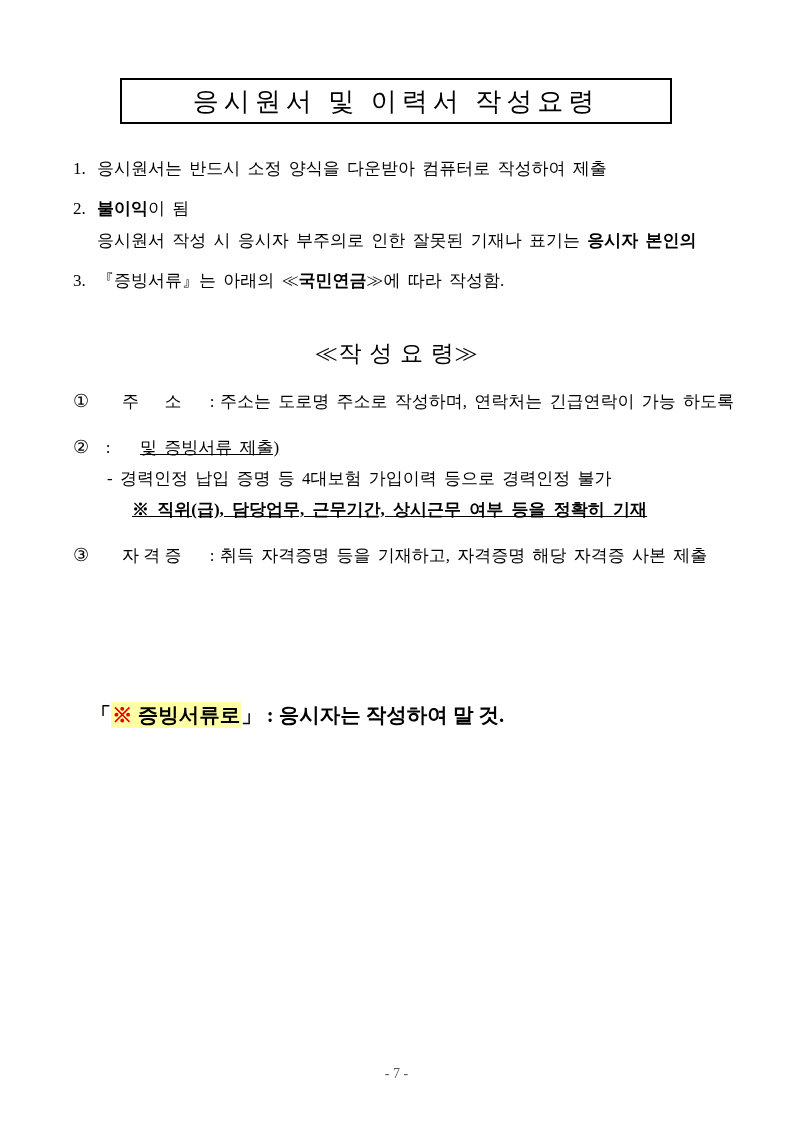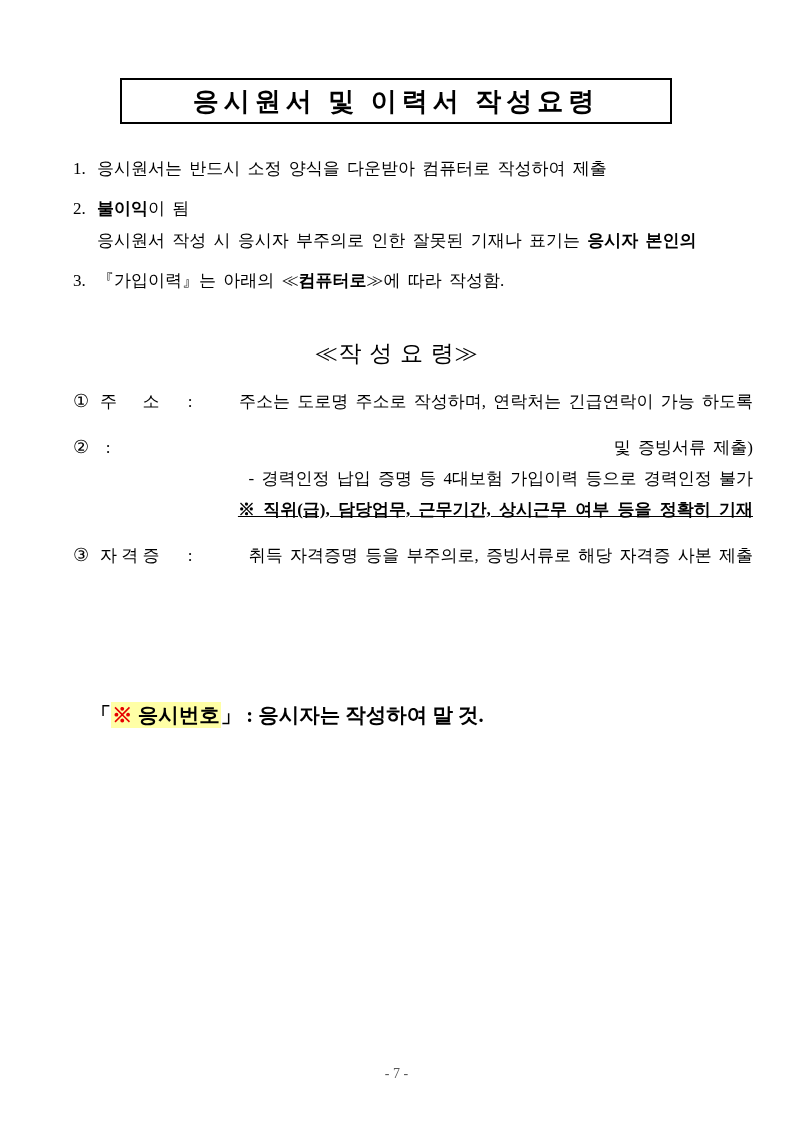--- a/index.html
+++ b/index.html
@@ -12,21 +12,21 @@
     overflow:hidden;
   }
   
   .title-box {
     position:absolute; left:120px; top:78px;
     width:548px; height:42px;
     border:2px solid #000;
     display:flex; align-items:center; justify-content:center;
   }
   .title-text {
-    font-size:26px; font-weight:bold; letter-spacing:5px; white-space:pre;
+    font-size:26px; font-weight:normal; letter-spacing:5px; white-space:pre;
   }
   
   .intro {
     position:absolute; left:73px; top:153px; right:50px;
     font-size:17px; line-height:32px;
   }
   .intro-item { display:flex; margin-top:8px; }
   .intro-item:first-child { margin-top:0; }
   .intro-num { width:24px; flex:0 0 auto; }
   .intro-text { flex:1; word-spacing:3px; }
@@ -38,27 +38,27 @@
     letter-spacing:1px; white-space:pre;
   }
   
   .guide {
     position:absolute; left:73px; top:386px; right:40px;
     font-size:17px; line-height:31px;
   }
   .guide-item { display:flex; margin-top:15px; }
   .guide-item:first-child { margin-top:0; }
   .g-marker { width:27px; flex:0 0 auto; font-size:18px; }
-  .g-label { width:82px; flex:0 0 auto; white-space:pre; }
+  .g-label { width:82px; flex:0 0 auto; white-space:pre;margin-left:22px; }
   .g-colon { width:16px; flex:0 0 auto; text-align:center; }
-  .g-content { flex:1; word-spacing:3px;text-align:right; }
+  .g-content { flex:1; word-spacing:3px; }
   .g-line { white-space:pre-wrap; }
-  .indent-plus { margin-left:14px; }
+  .indent-plus { margin-left:24px;text-decoration:underline; }
   .indent-minus { margin-left:-9px; }
-  .bold-underline { font-weight:bold; text-decoration:underline; margin-left:23px; word-spacing:4px; }
+  .bold-underline { font-weight:bold; text-decoration:underline; margin-left:16px; word-spacing:4px; }
   
   .notice {
     position:absolute; left:70px; top:678px; right:30px;
     font-size:20.5px; font-weight:bold; white-space:pre;
   }
   .notice .hl { padding:2px 1px; }
   
   .page-number {
     position:absolute; left:0; top:1066px; width:100%;
     text-align:center; font-size:14px; color:#575757;
@@ -88,21 +88,21 @@
       <span class="intro-num">2.</span>
       <div class="intro-text">
         <div><span class="b">불이익</span><span>이 됨</span></div>
         <div><span>응시원서 작성 시 응시자 부주의로 인한 잘못된 기재나 표기는 </span><span class="b">응시자 본인의</span></div>
       </div>
     </div>
 
     <div class="intro-item">
       <span class="intro-num">3.</span>
       <div class="intro-text">
-        <span>『가입이력』는 아래의 ≪</span><span class="b">컴퓨터로</span><span>≫에 따라 작성함.</span>
+        <span>『증빙서류』는 아래의 ≪</span><span class="b">국민연금</span><span>≫에 따라 작성함.</span>
       </div>
     </div>
 
   </div>
 
   <div class="section-heading">≪작 성 요 령≫</div>
 
   <div class="guide">
 
     <div class="guide-item">
@@ -122,25 +122,25 @@
         <div class="g-line indent-minus">- 경력인정 납입 증명 등 4대보험 가입이력 등으로 경력인정 불가</div>
         <div class="g-line bold-underline">※ 직위(급), 담당업무, 근무기간, 상시근무 여부 등을 정확히 기재</div>
       </div>
     </div>
 
     <div class="guide-item">
       <span class="g-marker">③</span>
       <span class="g-label">자 격 증</span>
       <span class="g-colon">:</span>
       <div class="g-content">
-        <div class="g-line">취득 자격증명 등을 부주의로, 증빙서류로 해당 자격증 사본 제출</div>
+        <div class="g-line">취득 자격증명 등을 기재하고, 자격증명 해당 자격증 사본 제출</div>
       </div>
     </div>
 
   </div>
 
   <div class="notice">
-    <span>「</span><span class="hl" style="background: rgb(255, 255, 166);"><span class="notice-mark" style="color: rgb(230, 0, 0);">※</span><span> 응시번호</span></span><span>」</span><span> : 응시자는 작성하여 말 것.</span>
+    <span>「</span><span class="hl" style="background: rgb(255, 255, 166);"><span class="notice-mark" style="color: rgb(230, 0, 0);">※</span><span> 증빙서류로</span></span><span>」</span><span> : 응시자는 작성하여 말 것.</span>
   </div>
 
   <div class="page-number">- 7 -</div>
 
 </div>
 
 </body></html>

